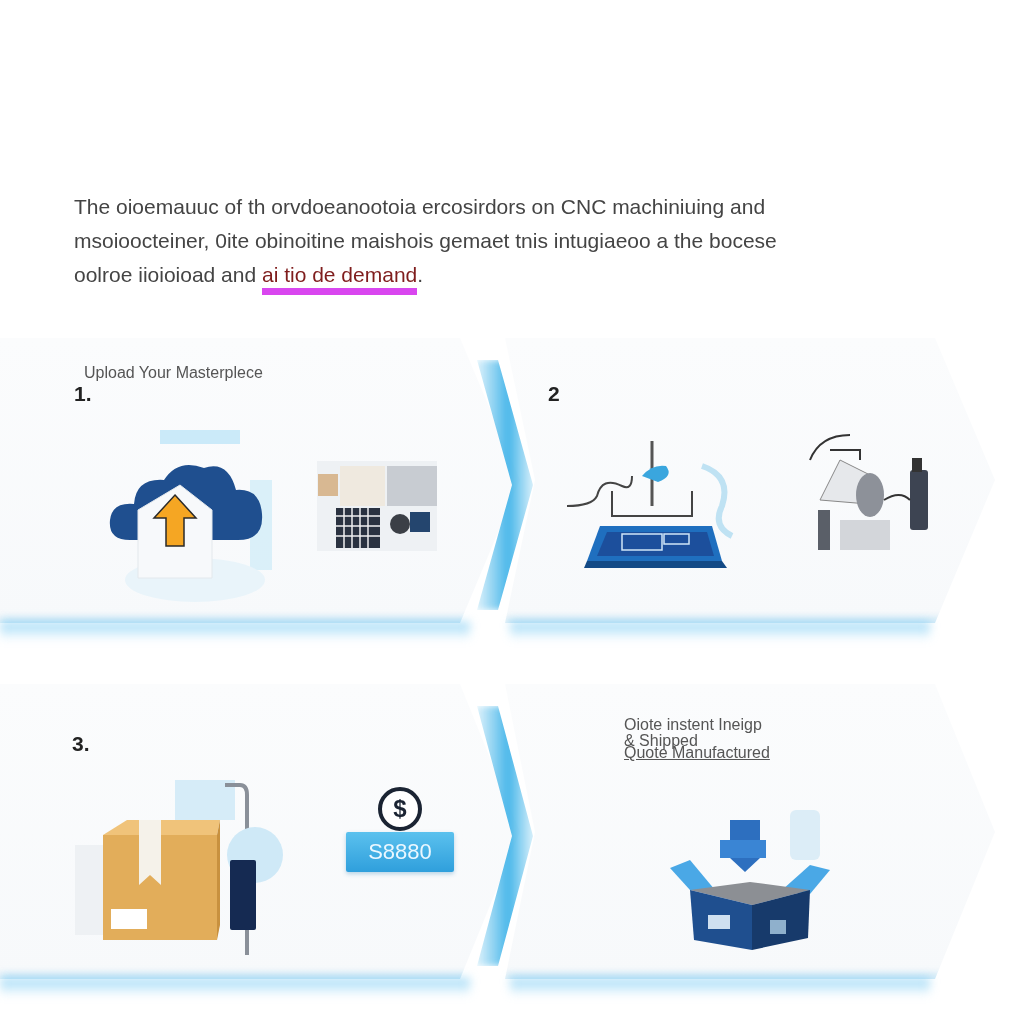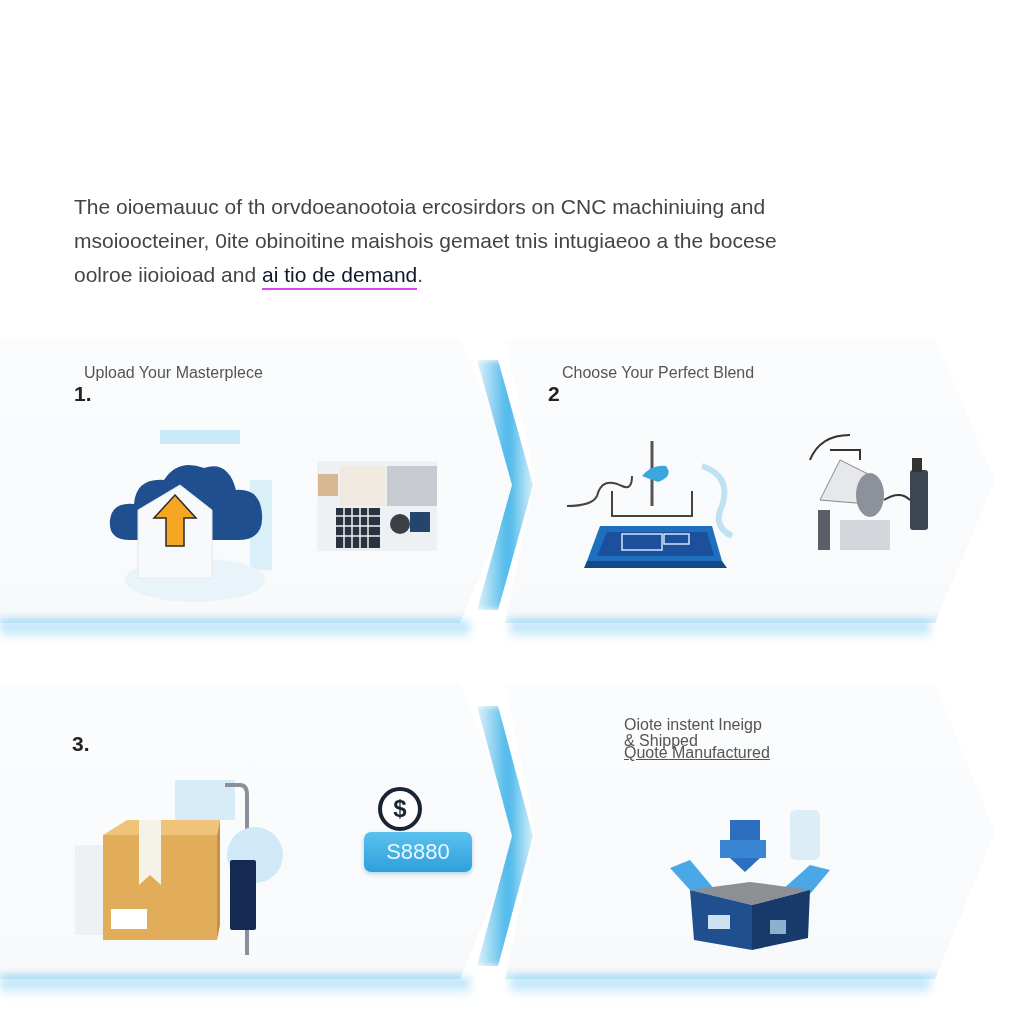--- a/index.html
+++ b/index.html
@@ -17,22 +17,22 @@
       position: absolute; left: 74px; top: 62px;
       margin: 0; font-size: 41px; line-height: 60px;
       font-weight: 700; color: #1b1b1b; letter-spacing: -0.3px;
       width: 780px;
     }
     .intro {
       position: absolute; left: 74px; top: 190px; width: 740px;
       margin: 0; font-size: 21px; line-height: 34px; color: #444;
     }
     .intro .link {
-      color: #0f172a; text-decoration: none;
-      border-bottom: 2px solid #d946ef; padding-bottom: 2px; cursor: pointer;
+      color: #7f1d1d; text-decoration: none;
+      border-bottom: 7px solid #d946ef; padding-bottom: 2px; cursor: pointer;
     }
 
     
     .card {
       position: absolute;
       background: linear-gradient(180deg, #fbfcfd 0%, #f7f9fb 100%);
       box-shadow: 0 6px 18px rgba(150,200,230,0.35);
     }
     .card::after {
       content: ""; position: absolute; left: 0; right: 40px; bottom: -10px; height: 14px;
@@ -65,22 +65,22 @@
 
     .step-title {
       position: absolute; font-size: 16px; color: #555; line-height: 30px; margin: 10px;
     }
     .step-num {
       position: absolute; font-size: 21px; font-weight: 700; color: #222; margin: 0;
     }
 
     .icon { position: absolute; }
     .price-pill {
-      position: absolute; left: 364px; top: 832px; width: 108px; height: 40px;
-      border-radius: 7px; background: linear-gradient(180deg, #5bc1ee, #2f9fdc);
+      position: absolute; left: 346px; top: 832px; width: 108px; height: 40px;
+      border-radius: 2px; background: linear-gradient(180deg, #5bc1ee, #2f9fdc);
       color: #eaf7ff; font-size: 22px; line-height: 40px; text-align: center;
       box-shadow: 0 2px 4px rgba(30,120,180,0.3);
     }
   </style>
 </head>
 <body>
 
 <div class="page">
 
 
@@ -126,21 +126,20 @@
       <line x1="48" y1="52" x2="48" y2="92"></line>
         <line x1="56" y1="52" x2="56" y2="92"></line>
       <line x1="24" y1="60" x2="68" y2="60"></line>
         <line x1="24" y1="70" x2="68" y2="70"></line>
         <line x1="24" y1="80" x2="68" y2="80"></line>
     </g>
     <circle cx="88" cy="68" r="10" fill="#3b3f46"></circle>
     <rect x="98" y="56" width="20" height="20" fill="#24456e"></rect>
   </svg>
 
-  <p class="step-title" style="left:552px;top:348px;">Choose Your Perfect Blend</p>
   <p class="step-num" style="left:548px;top:382px;">2</p>
 
   <svg class="icon" style="left:562px;top:436px;" width="190" height="140" viewBox="0 0 190 140">
     <path d="M5 70 Q30 70 35 60 Q40 40 60 50 Q70 55 70 40" stroke="#444" fill="none" stroke-width="2"></path>
     <line x1="90" y1="5" x2="90" y2="70" stroke="#555" stroke-width="3"></line>
     <path d="M80 40 Q90 28 104 30 Q112 40 96 46 Z" fill="#3aa6de"></path>
     <path d="M50 55 L50 80 L130 80 L130 55" stroke="#444" fill="none" stroke-width="2"></path>
     <path d="M140 30 Q170 40 160 70 Q150 90 170 100" stroke="#bfe2f3" fill="none" stroke-width="6"></path>
     <polygon points="25,125 38,90 150,90 160,125" fill="#1f6fbf"></polygon>
     <polygon points="35,120 45,96 145,96 152,120" fill="#1c4f9c"></polygon>

